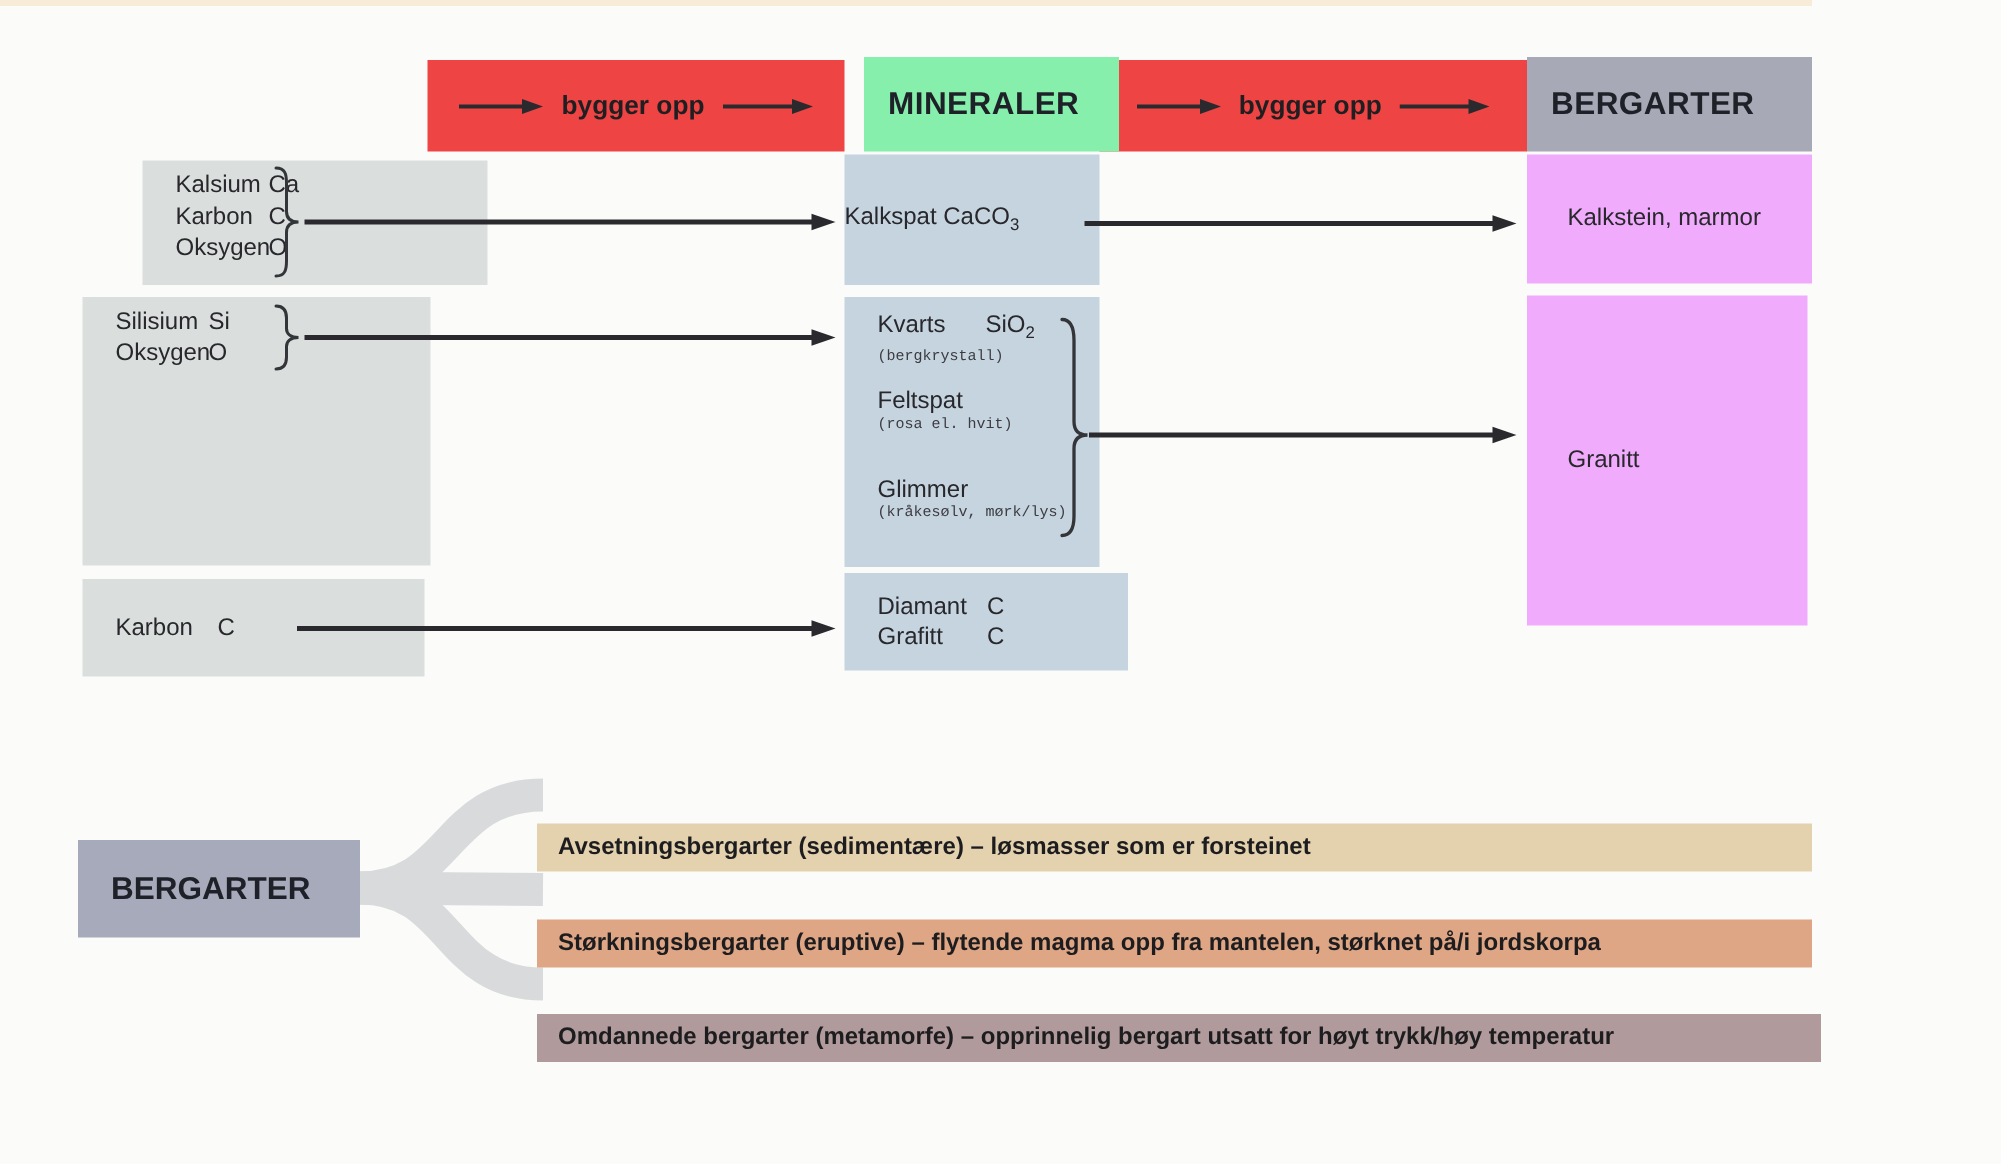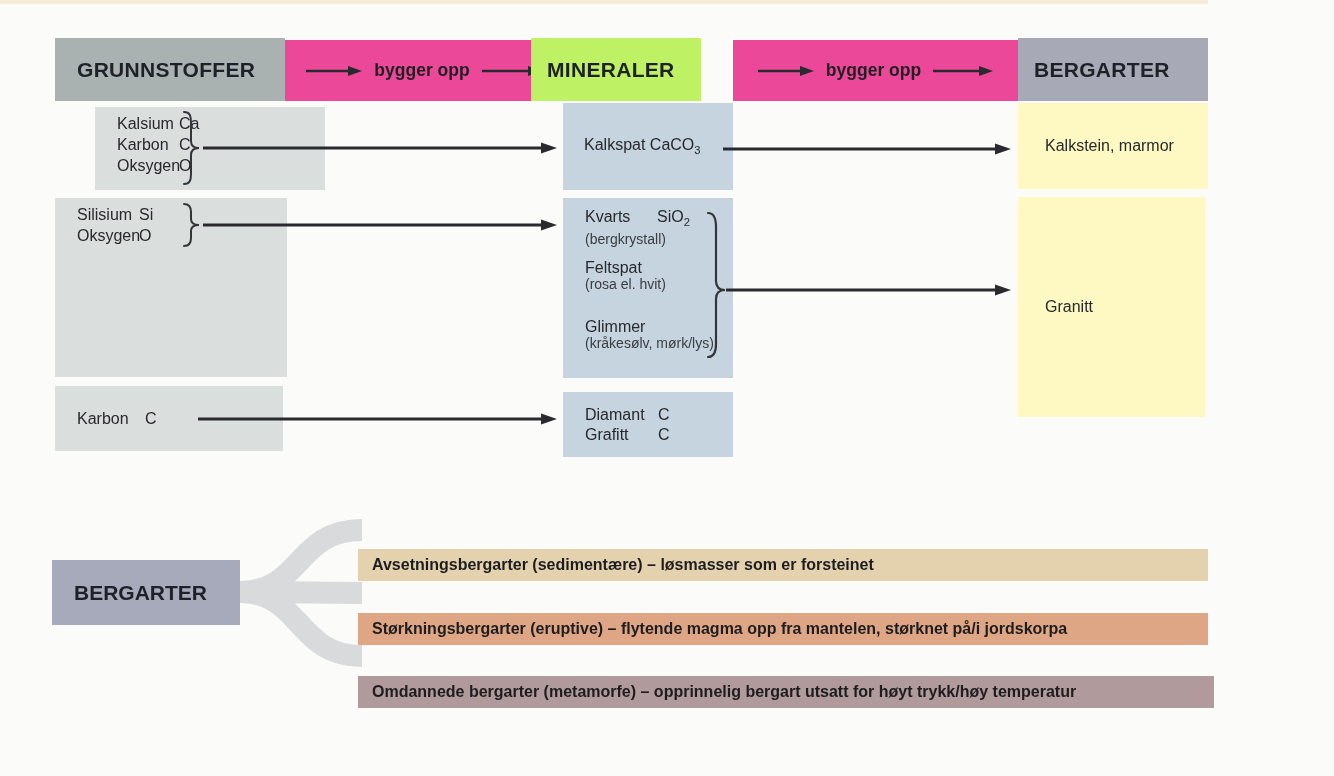--- a/index.html
+++ b/index.html
@@ -8,39 +8,39 @@
     width:1334px;height:776px;
     background:#fbfbfa;
     font-family:"Liberation Sans","DejaVu Sans",sans-serif;
     color:#26262a;
     overflow:hidden;
   }
   .abs{position:absolute;box-sizing:border-box;}
   .topline{left:0;top:0;width:1208px;height:4px;background:#f6ecd8;}
 
   
-  .hdr-strip{top:40px;height:61px;background:#ec4899;z-index:1;display:flex;align-items:center;justify-content:center;gap:12px;}
+  .hdr-strip{top:40px;height:61px;background:#ef4444;z-index:1;display:flex;align-items:center;justify-content:center;gap:12px;}
   .hdr-box{top:38px;height:63px;z-index:2;display:flex;align-items:center;font-weight:bold;font-size:21px;letter-spacing:.3px;color:#1e2128;}
   .hdr-grunnstoffer{left:55px;width:230px;background:#a9b1b1;padding-left:22px;}
-  .hdr-mineraler{left:531px;width:170px;background:#bef264;padding-left:16px;}
+  .hdr-mineraler{left:576px;width:170px;background:#86efac;padding-left:16px;}
   .hdr-bergarter{left:1018px;width:190px;background:#a7a9b6;padding-left:16px;}
   .link-label{font-weight:bold;font-size:17.5px;color:#1f1f22;}
 
   
   .box{z-index:2;}
   .col1-bg{background:#dadfde;}
   .col2-bg{background:#c6d4e0;}
-  .col3-bg{background:#fef9c3;}
+  .col3-bg{background:#f0abfc;}
 
   .elem-grid{display:grid;grid-template-columns:62px auto;row-gap:0;font-size:16px;line-height:21px;color:#28282c;}
   .pad-box{padding:6px 0 0 22px;}
 
   .center-v{display:flex;align-items:center;}
   .body-text{font-size:16px;color:#28282c;}
-  .note{font-size:14px;color:#3b3b40;line-height:14px;}
+  .note{font-size:10px;color:#3b3b40;line-height:14px;font-family:Liberation Mono, monospace;}
   .mineral-line{font-size:16px;line-height:19px;color:#28282c;}
   sub{font-size:70%;}
 
   
   .bottom-title{left:52px;top:560px;width:188px;height:65px;background:#a7aaba;z-index:2;display:flex;align-items:center;padding-left:22px;font-weight:bold;font-size:21px;color:#1e2128;}
   .bar{z-index:3;display:flex;align-items:center;padding-left:14px;font-weight:bold;font-size:16px;color:#1d1d1f;margin-top:36px;}
   .bar1{left:358px;top:513px;width:850px;height:32px;background:#e4d2af;}
   .bar2{left:358px;top:577px;width:850px;height:32px;background:#dfa685;}
   .bar3{left:358px;top:640px;width:856px;height:32px;background:#b19a9b;}
 
@@ -76,21 +76,20 @@
         <line x1="0" y1="6" x2="44" y2="6" stroke="#2a2a2e" stroke-width="2.6"></line>
         <polygon points="56,6 42,1 42,11" fill="#2a2a2e"></polygon>
       </svg>
     <span class="link-label">bygger opp</span>
     <svg width="60" height="12" viewBox="0 0 60 12">
         <line x1="0" y1="6" x2="48" y2="6" stroke="#2a2a2e" stroke-width="2.6"></line>
         <polygon points="60,6 46,1 46,11" fill="#2a2a2e"></polygon>
       </svg>
   </div>
 
-  <div class="abs hdr-box hdr-grunnstoffer">GRUNNSTOFFER</div>
   <div class="abs hdr-box hdr-mineraler">MINERALER</div>
   <div class="abs hdr-box hdr-bergarter">BERGARTER</div>
 
   <div class="abs box col1-bg pad-box" style="left:55px;top:107px;width:230px;height:83px;margin-left:40px;">
     <div class="elem-grid">
       <span>Kalsium</span>
       <span>Ca</span>
       <span>Karbon</span>
       <span>C</span>
       <span>Oksygen</span>
@@ -107,37 +106,37 @@
     </div>
   </div>
 
   <div class="abs box col1-bg center-v" style="left:55px;top:386px;width:228px;height:65px;padding-left:22px;">
     <div class="elem-grid" style="grid-template-columns:68px auto;">
       <span>Karbon</span>
       <span>C</span>
     </div>
   </div>
 
-  <div class="abs box col2-bg center-v" style="left:563px;top:103px;width:170px;height:87px;padding-left:21px;">
+  <div class="abs box col2-bg center-v" style="left:563px;top:103px;width:170px;height:87px;">
     <span class="body-text"><span>Kalkspat</span>&nbsp;<span>CaCO</span><sub>3</sub></span>
   </div>
 
   <div class="abs box col2-bg" style="left:563px;top:198px;width:170px;height:180px;padding:9px 0 16px 22px;">
     <div class="mineral-line" style="display:grid;grid-template-columns:72px auto;">
       <span>Kvarts</span>
       <span><span>SiO</span><sub>2</sub></span>
     </div>
     <div class="note">(bergkrystall)</div>
     <div class="mineral-line" style="margin-top:12px;">Feltspat</div>
     <div class="note">(rosa el. hvit)</div>
     <div class="mineral-line" style="margin-top:26px;">Glimmer</div>
     <div class="note">(kråkesølv, mørk/lys)</div>
   </div>
 
-  <div class="abs box col2-bg center-v" style="left:563px;top:392px;width:170px;height:65px;padding-left:22px;">
+  <div class="abs box col2-bg center-v" style="left:563px;top:382px;width:189px;height:65px;padding-left:22px;">
     <div class="elem-grid" style="grid-template-columns:73px auto;line-height:20px;">
       <span>Diamant</span>
       <span>C</span>
       <span>Grafitt</span>
       <span>C</span>
     </div>
   </div>
 
   <div class="abs box col3-bg center-v body-text" style="left:1018px;top:103px;width:190px;height:86px;padding-left:27px;">Kalkstein, marmor</div>
   <div class="abs box col3-bg center-v body-text" style="left:1018px;top:197px;width:187px;height:220px;padding-left:27px;">Granitt</div>

